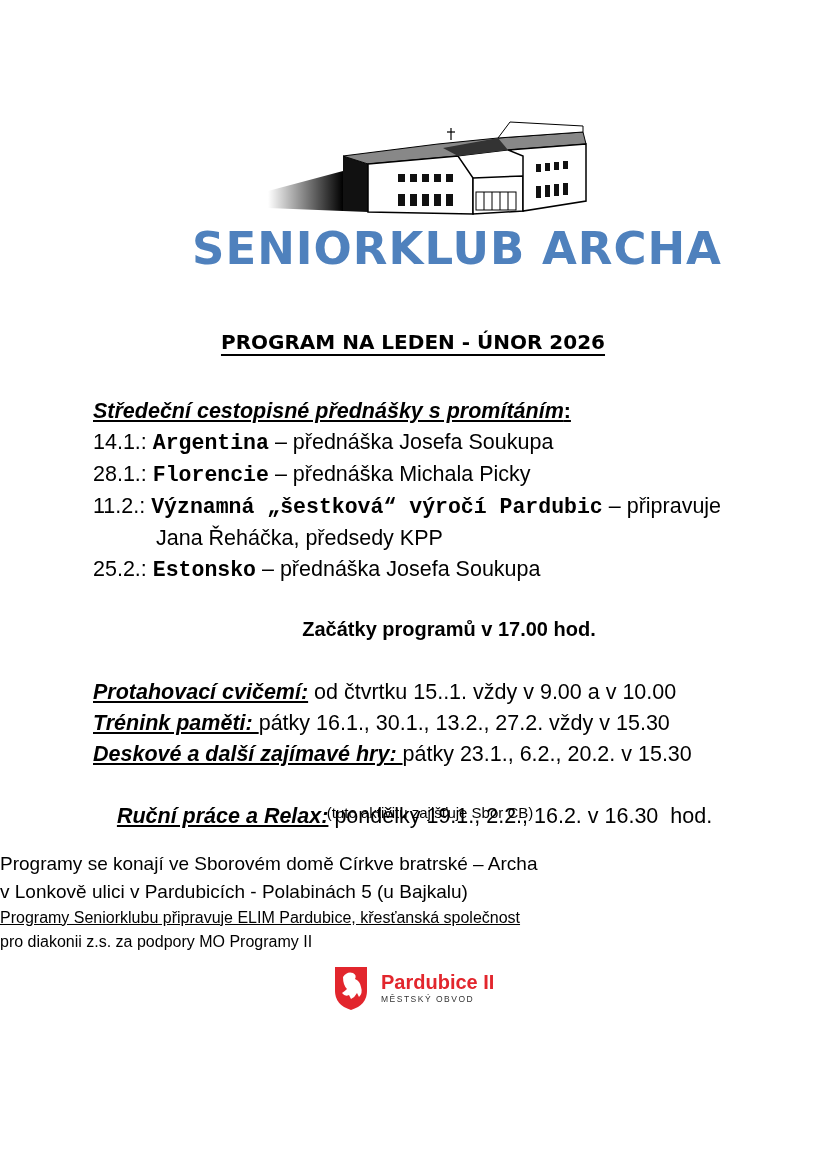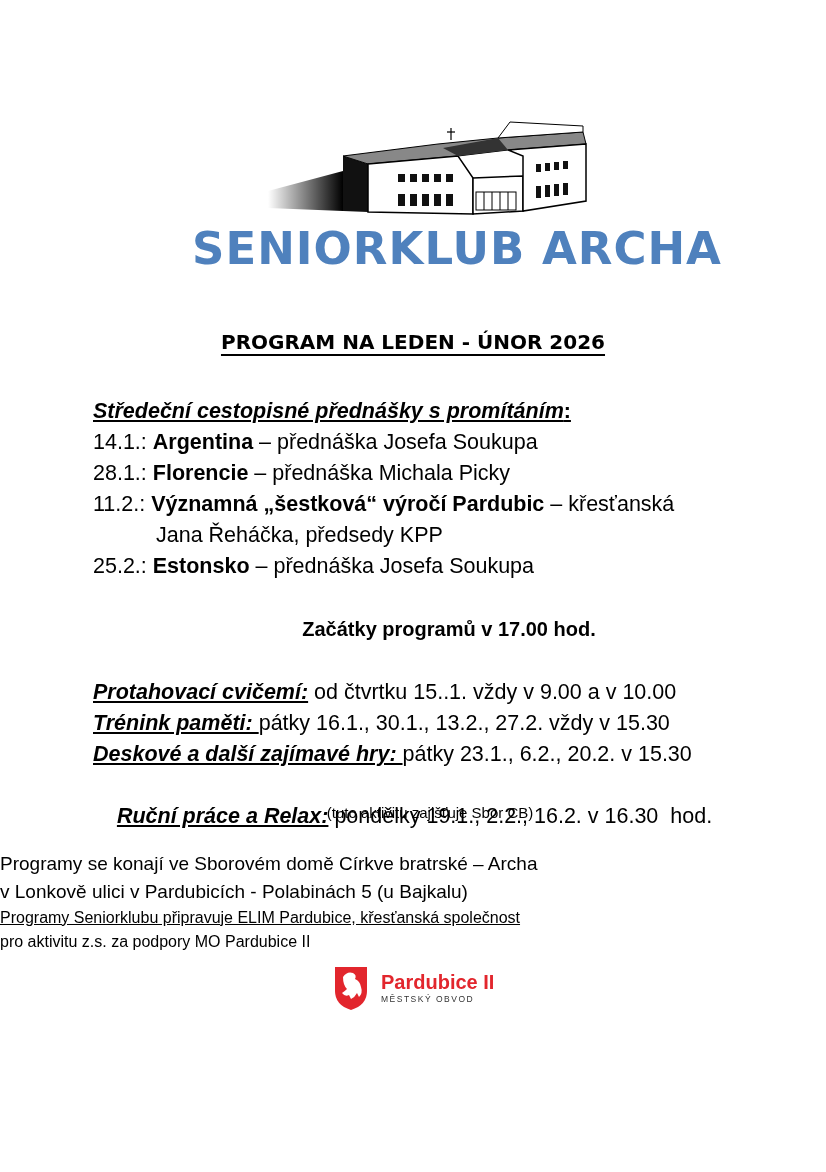--- a/index.html
+++ b/index.html
@@ -12,21 +12,21 @@
                 font-size: 45px; letter-spacing: 1px; color: #4f81bd; padding-left: 28px; }
   .program-title { left: 0; width: 826px; top: 330px; text-align: center;
                    font-family: "DejaVu Sans", sans-serif; font-weight: bold; font-size: 20px; }
   .program-title span { text-decoration: underline; text-decoration-thickness: 2px; text-underline-offset: 5px; }
   .section { left: 93px; font-size: 21.5px; line-height: 31px; font-family: "Liberation Sans Narrow","Liberation Sans", sans-serif; }
   .lectures { top: 396px; }
   .heading { font-weight: bold; font-style: italic; text-decoration: underline; }
   .heading .colon { font-style: normal; }
   .line { white-space: nowrap; }
   .indent { padding-left: 63px; }
-  b { font-weight: bold; }
+  b { font-weight: bold; font-family: Liberation Mono, monospace; }
   .start { left: 0; width: 826px; top: 618px; text-align: center; font-weight: bold; font-size: 20px; padding-left: 36px; }
   .activities { top: 677px; }
   .act-label { font-weight: bold; font-style: italic; text-decoration: underline; }
   .note { left: 0; width: 860px; top: 804px; text-align: center; font-size: 15px; }
   .footer { left: 0; width: 826px; white-space: nowrap; }
   .f1 { top: 853px; font-size: 19px; }
   .f2 { top: 881px; font-size: 19px; }
   .f3 { top: 909px; font-size: 16px; text-decoration: underline; }
   .f4 { top: 933px; font-size: 16px; }
   .logo { left: 333px; top: 963px; width: 170px; height: 50px; display: flex; align-items: center; }
@@ -94,21 +94,21 @@
   <div class="line">
     <span class="heading"><span>Středeční cestopisné přednášky s promítáním</span><span class="colon">:</span></span>
   </div>
   <div class="line">
     <span>14.1.:</span> <b>Argentina</b><span> – přednáška Josefa Soukupa</span>
   </div>
   <div class="line">
     <span>28.1.:</span> <b>Florencie</b><span> – přednáška Michala Picky</span>
   </div>
   <div class="line">
-    <span>11.2.:</span> <b>Významná „šestková“ výročí Pardubic</b><span> – křesťanská</span>
+    <span>11.2.:</span> <b>Významná „šestková“ výročí Pardubic</b><span> – připravuje</span>
   </div>
   <div class="line indent">Jana Řeháčka, předsedy KPP</div>
   <div class="line">
     <span>25.2.:</span> <b>Estonsko</b><span> – přednáška Josefa Soukupa</span>
   </div>
 </div>
 
 <div class="abs start">Začátky programů v 17.00 hod.</div>
 
 <div class="abs section activities">
@@ -124,21 +124,21 @@
   <div class="line" style="white-space: pre;">
     <span class="act-label">Ruční práce a Relax:</span><span> pondělky 19.1., 2.2., 16.2. v 16.30  hod.</span>
   </div>
 </div>
 
 <div class="abs note">(tuto aktivitu zajišťuje Sbor CB)</div>
 
 <div class="abs footer f1">Programy se konají ve Sborovém domě Církve bratrské – Archa</div>
 <div class="abs footer f2">v Lonkově ulici v Pardubicích - Polabinách 5 (u Bajkalu)</div>
 <div class="abs footer f3">Programy Seniorklubu připravuje ELIM Pardubice, křesťanská společnost</div>
-<div class="abs footer f4">pro aktivitu z.s. za podpory MO Pardubice II</div>
+<div class="abs footer f4">pro diakonii z.s. za podpory MO Programy II</div>
 
 <div class="abs logo">
   <svg class="logo-shield" viewBox="0 0 36 46">
     <path d="M2 2 H34 V26 Q34 40 18 45 Q2 40 2 26 Z" fill="#e2262d"></path>
     <path d="M10 12 Q14 6 20 8 Q24 10 22 14 Q27 16 28 22 Q30 28 26 32 L24 28 Q22 32 18 34 L16 30 Q12 32 9 28 Q12 26 14 24 Q10 20 10 12 Z" fill="#fff"></path>
   </svg>
   <div class="logo-text">
     <div class="logo-name">Pardubice II</div>
     <div class="logo-sub">MĚSTSKÝ OBVOD</div>
   </div>

